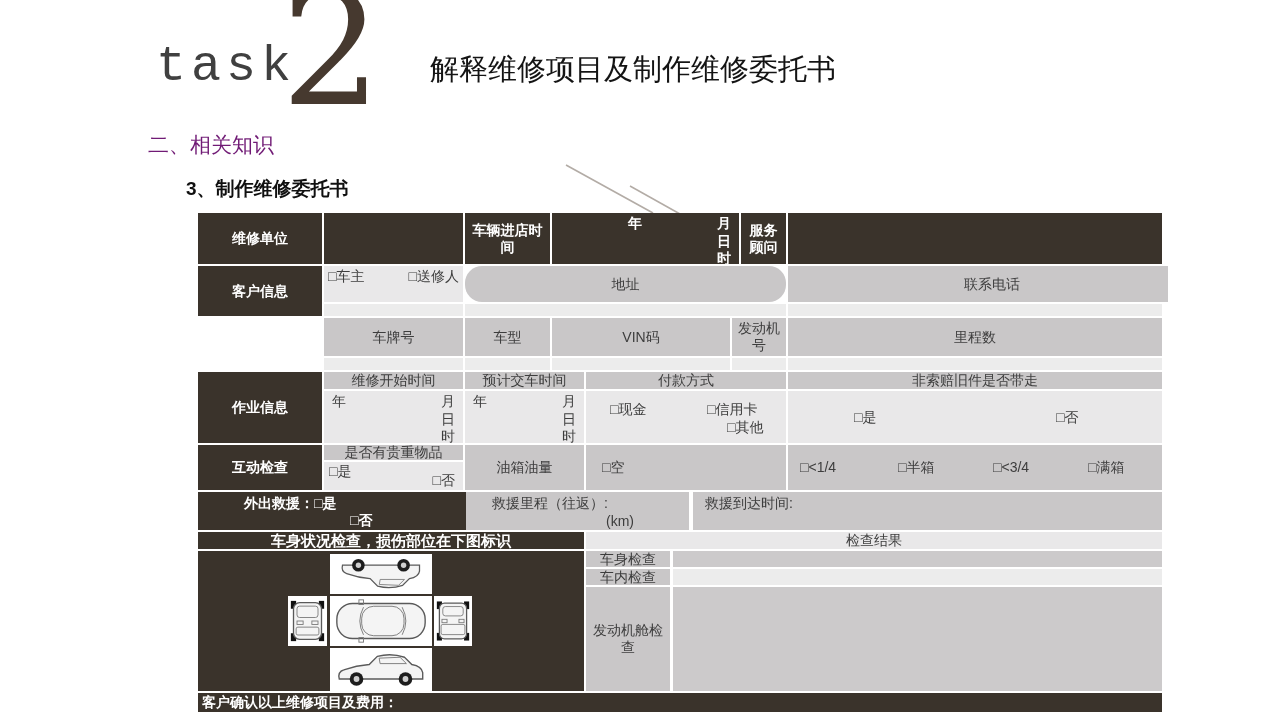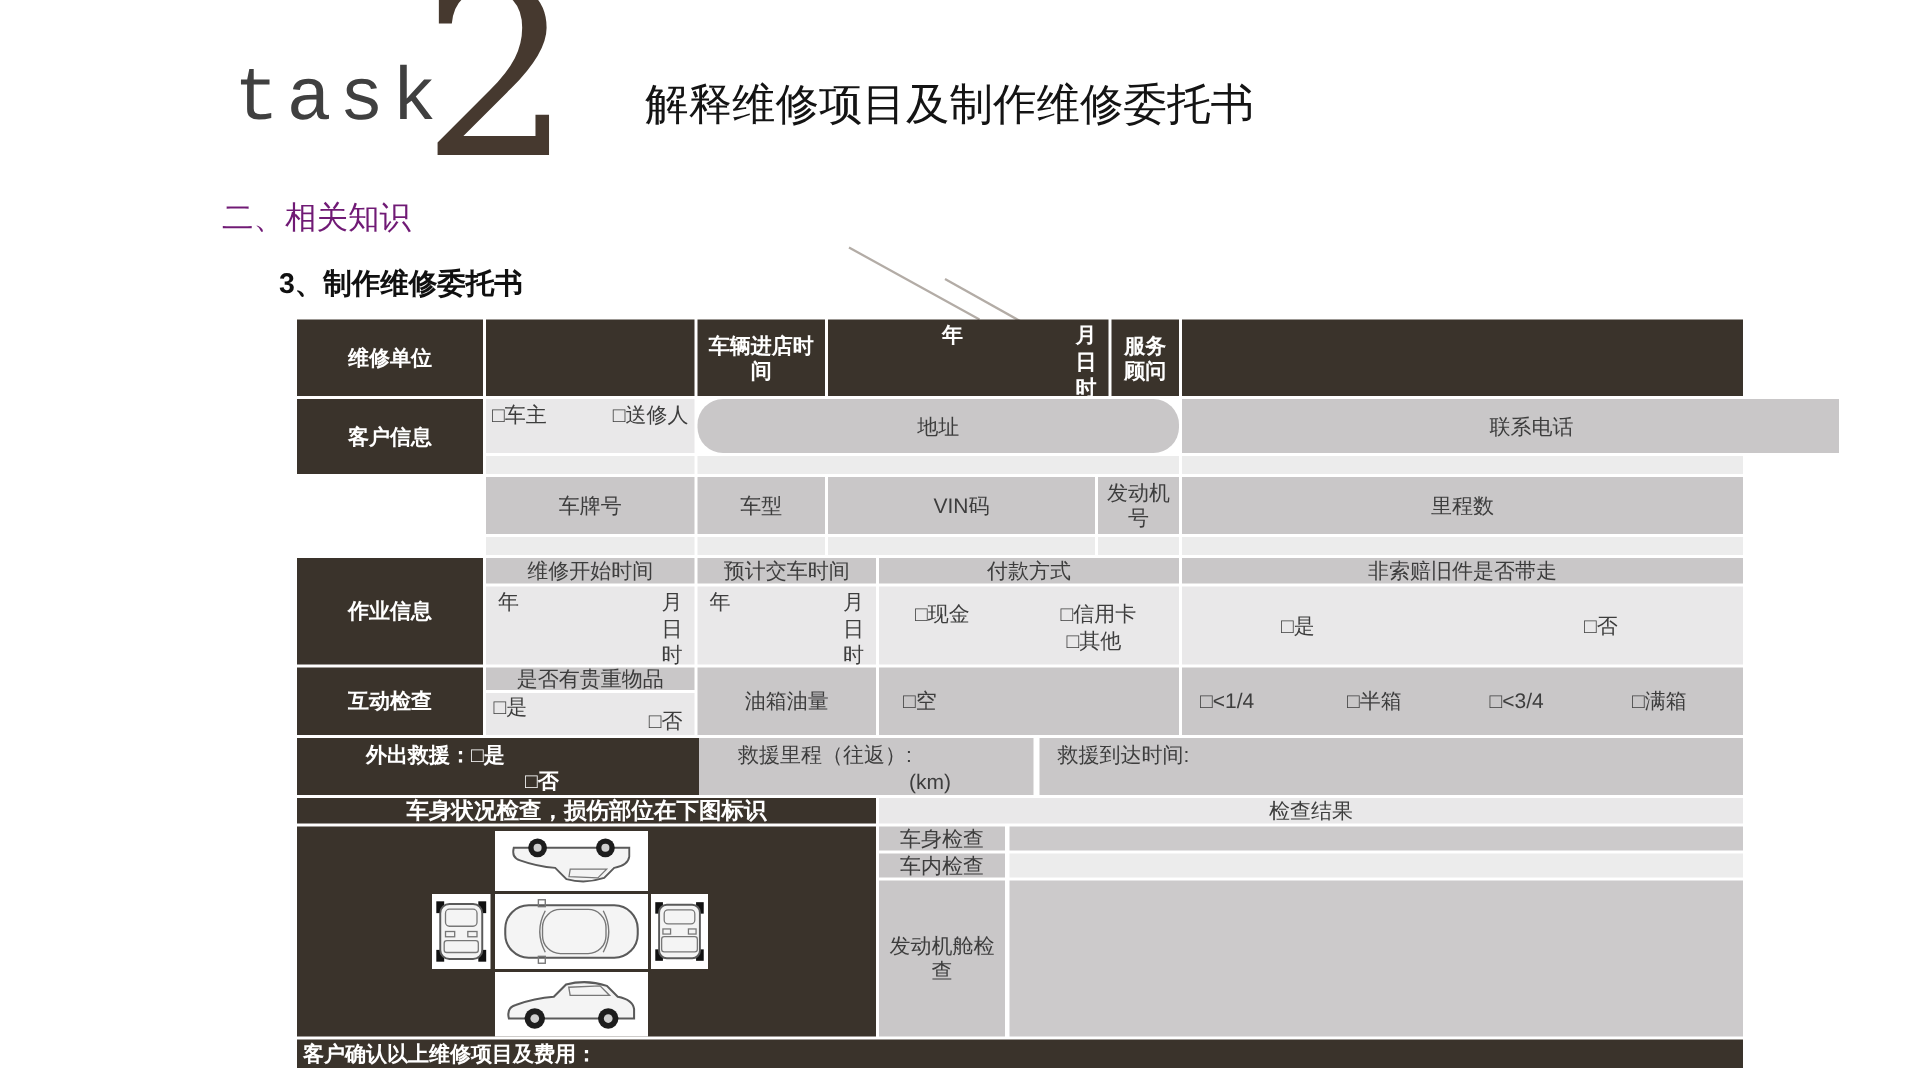--- a/index.html
+++ b/index.html
@@ -64,21 +64,21 @@
     </div>
     <div class="cell dark" style="left:543px;top:0;width:45px;height:51px;padding:0 2px;">服务顾问</div>
     <div class="cell dark" style="left:590px;top:0;width:374px;height:51px;"></div>
 
     <div class="cell dark" style="left:0;top:53px;width:124px;height:50px;">客户信息</div>
     <div class="cell light left-align top-align" style="left:126px;top:53px;width:139px;height:36px;padding:2px 4px;justify-content:space-between;">
       <span class="chk">□车主</span>
       <span class="chk">□送修人</span>
     </div>
     <div class="cell gray" style="left:267px;top:53px;width:321px;height:36px;border-radius:17px;">地址</div>
-    <div class="cell gray" style="left:590px;top:53px;width:438px;height:36px;padding-left:28px;">联系电话</div>
+    <div class="cell gray" style="left:590px;top:53px;width:380px;height:36px;padding-left:28px;">联系电话</div>
     <div class="cell lighter" style="left:126px;top:91px;width:139px;height:12px;"></div>
     <div class="cell lighter" style="left:267px;top:91px;width:321px;height:12px;"></div>
     <div class="cell lighter" style="left:590px;top:91px;width:374px;height:12px;"></div>
 
     <div class="cell gray" style="left:126px;top:105px;width:139px;height:38px;">车牌号</div>
     <div class="cell gray" style="left:267px;top:105px;width:85px;height:38px;">车型</div>
     <div class="cell gray" style="left:354px;top:105px;width:178px;height:38px;">VIN码</div>
     <div class="cell gray" style="left:534px;top:105px;width:54px;height:38px;padding:0 2px;">发动机号</div>
     <div class="cell gray" style="left:590px;top:105px;width:374px;height:38px;">里程数</div>
     <div class="cell lighter" style="left:126px;top:145px;width:139px;height:12px;"></div>
@@ -105,21 +105,21 @@
       <span>年</span>
       <span class="mdh">
         <i style="font-style:normal">月</i>
         <i style="font-style:normal">日</i>
         <i style="font-style:normal">时</i>
       </span>
     </div>
     <div class="cell light" style="left:388px;top:178px;width:200px;height:52px;">
       <span class="chk" style="position:absolute;left:24px;top:10px;">□现金</span>
       <span class="chk" style="position:absolute;left:121px;top:10px;">□信用卡</span>
-      <span class="chk" style="position:absolute;left:125px;top:28px;">□其他</span>
+      <span class="chk" style="position:absolute;left:141px;top:28px;">□其他</span>
     </div>
     <div class="cell light" style="left:590px;top:178px;width:374px;height:52px;">
       <span class="chk" style="position:absolute;left:66px;top:18px;">□是</span>
       <span class="chk" style="position:absolute;left:268px;top:18px;">□否</span>
     </div>
 
     <div class="cell dark" style="left:0;top:232px;width:124px;height:45px;">互动检查</div>
     <div class="cell gray" style="left:126px;top:232px;width:139px;height:15px;">是否有贵重物品</div>
     <div class="cell light" style="left:126px;top:249px;width:139px;height:28px;">
       <span class="chk" style="position:absolute;left:5px;top:1px;">□是</span>

